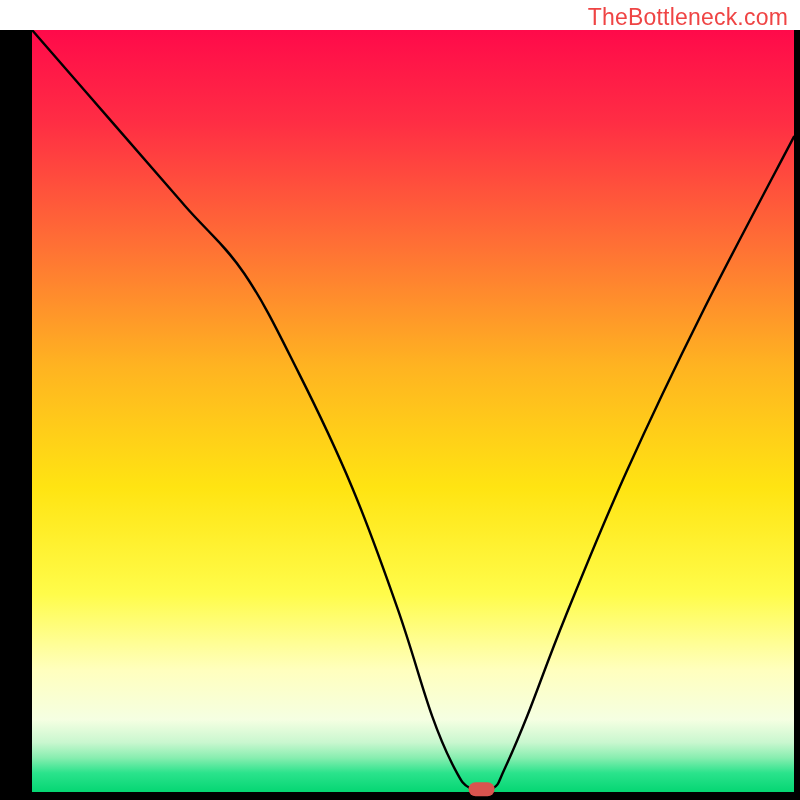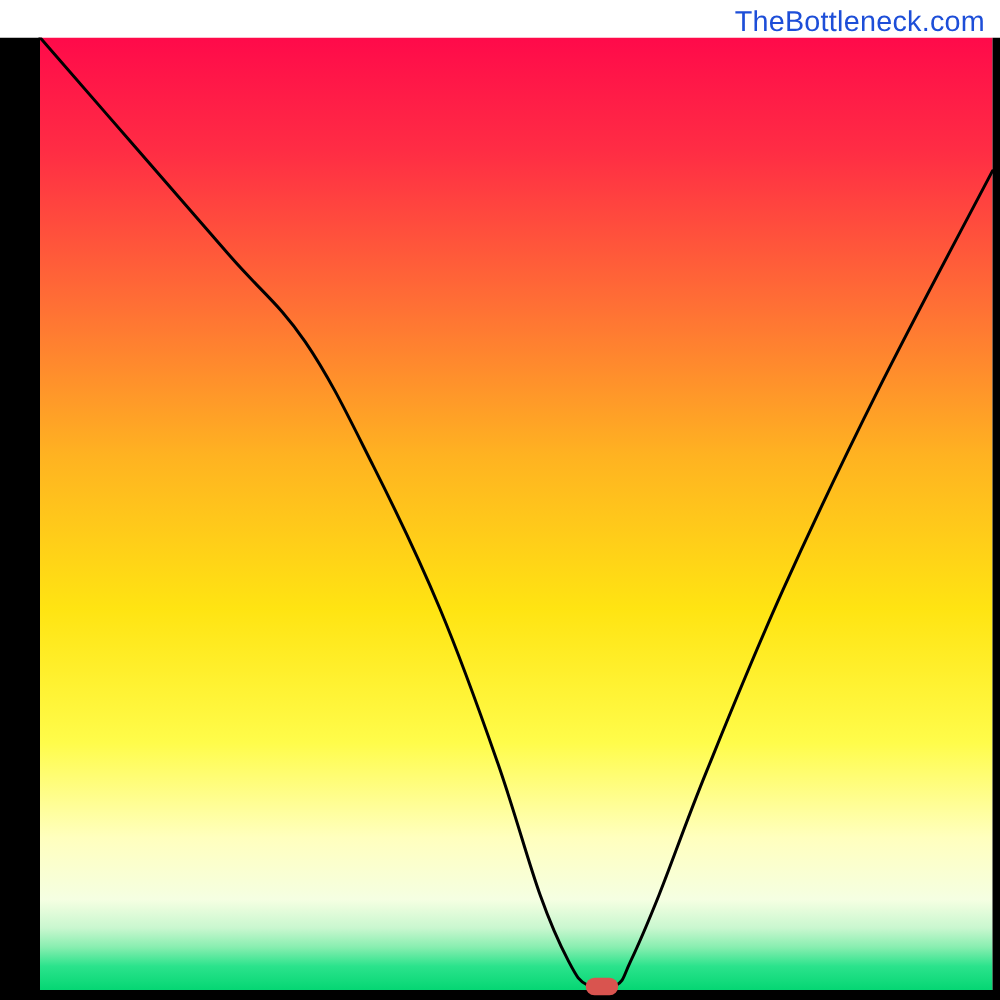--- a/index.html
+++ b/index.html
@@ -10,21 +10,21 @@
   }
   .wrap {
     width: 800px;
     height: 800px;
     position: relative;
   }
   .attribution {
     position: absolute;
     top: 4px;
     right: 12px;
-    color: #1d4ed8;
+    color: #ef4444;
     font-size: 23px;
     letter-spacing: 0.2px;
     font-weight: 400;
   }
   .plot {
     position: absolute;
     left: 0;
     top: 30px;
     width: 800px;
     height: 770px;

